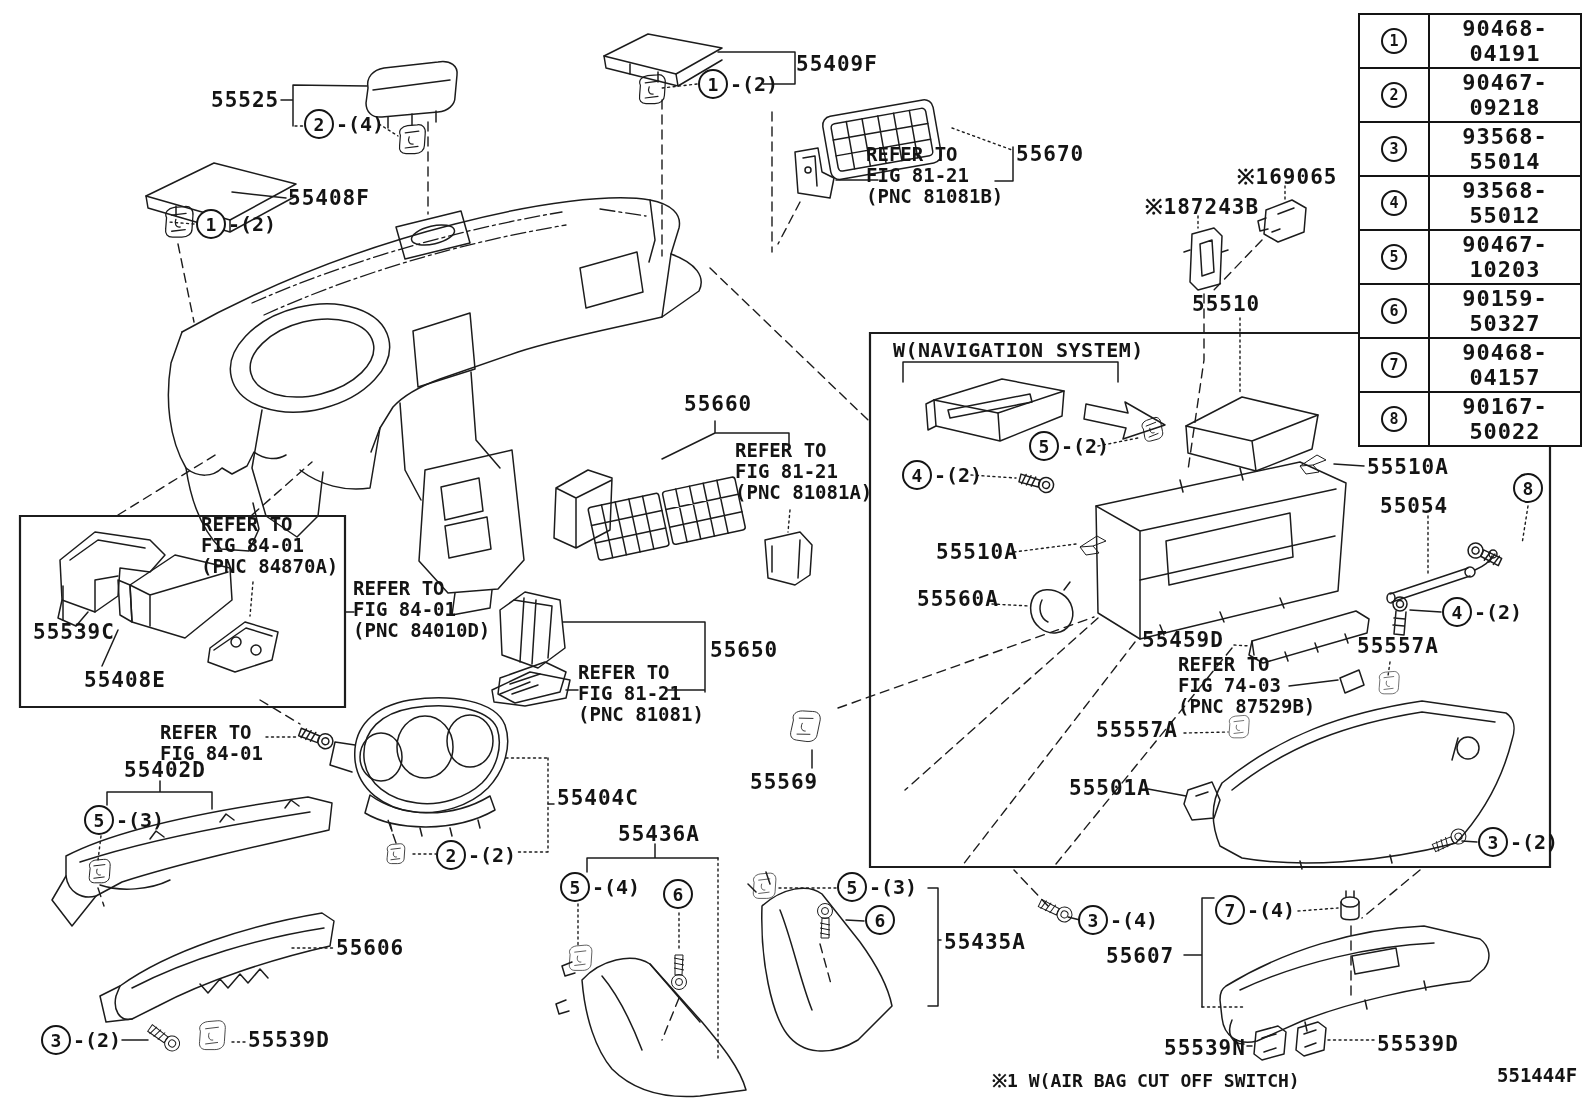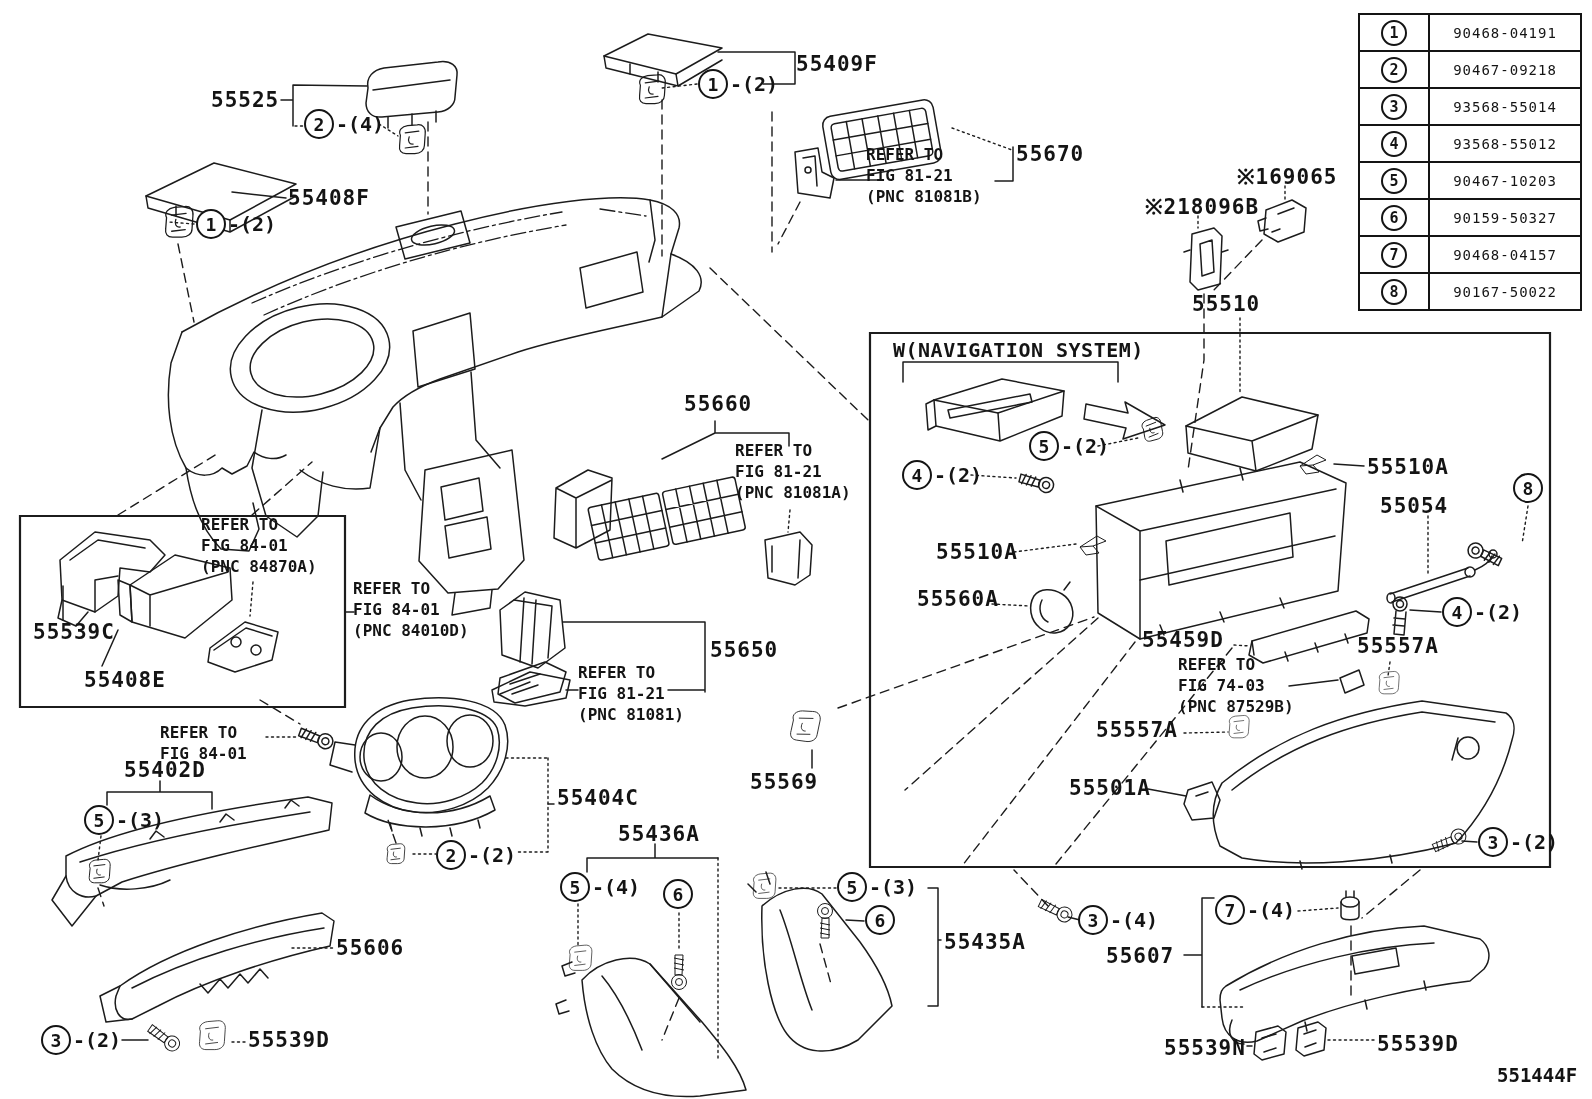--- a/index.html
+++ b/index.html
@@ -5,30 +5,30 @@
   html,body{margin:0;padding:0;background:#e8e8e8}
   #stage{position:relative;width:1592px;height:1099px;background:#ffffff;
          font-family:"DejaVu Sans Mono",monospace;overflow:hidden;color:#141414}
   svg.art{position:absolute;left:0;top:0;stroke:#1c1c1c;fill:none}
   svg.art .s{stroke-width:1.5;stroke-linecap:round;stroke-linejoin:round}
   svg.art .s2{stroke-width:2.2;stroke-linejoin:miter}
   svg.art .dot{stroke-dasharray:2 3.5;stroke-width:1.4}
   svg.art .dash{stroke-dasharray:9 6;stroke-width:1.4}
   svg.art .dashdot{stroke-dasharray:15 4 3 4;stroke-width:1.3}
   .plabel{position:absolute;font-weight:bold;font-size:21px;letter-spacing:1px;white-space:nowrap}
-  .note{position:absolute;font-weight:bold;font-size:16px;line-height:21px;white-space:nowrap}
+  .note{position:absolute;font-weight:bold;font-size:19px;line-height:21px;white-space:nowrap}
   .navtitle{position:absolute;font-weight:bold;font-size:20px;letter-spacing:.5px;white-space:nowrap}
   .callout{position:absolute;display:flex;align-items:center}
   .cnum{box-sizing:border-box;width:30px;height:30px;border:2px solid #141414;border-radius:50%;
         display:flex;align-items:center;justify-content:center;font-weight:bold;font-size:18px;background:#fff}
   .cqty{font-weight:bold;font-size:20px;margin-left:2px;white-space:nowrap}
   .ftable{position:absolute;left:1358px;top:13px;border-collapse:collapse}
   .ftable td{border:2px solid #141414;background:#fff}
   .fnum-cell{width:66px;height:33px;text-align:center;vertical-align:middle}
-  .fpart-cell{width:148px;text-align:center;font-weight:normal;font-size:14px;letter-spacing:1px}
+  .fpart-cell{width:148px;text-align:center;font-weight:bold;font-size:22px;letter-spacing:1px}
   .fcircle{display:inline-flex;box-sizing:border-box;width:26px;height:26px;border:2px solid #141414;
            border-radius:50%;align-items:center;justify-content:center;font-weight:bold;font-size:15px}
   .footnote{position:absolute;font-weight:bold;font-size:18px;white-space:nowrap}
   .figcode{position:absolute;font-weight:bold;font-size:19px;white-space:nowrap}
 </style>
 </head>
 <body>
 
 <div id="stage">
 
@@ -366,21 +366,21 @@
       <td class="fpart-cell">90167-50022</td>
         </tr>
   </tbody>
 </table>
 
 <div class="plabel" style="left:211px;top:88px">55525</div>
 <div class="plabel" style="left:288px;top:186px">55408F</div>
 <div class="plabel" style="left:796px;top:52px">55409F</div>
 <div class="plabel" style="left:1016px;top:142px">55670</div>
 <div class="plabel" style="left:1237px;top:162px">※169065</div>
-<div class="plabel" style="left:1145px;top:192px">※218096B</div>
+<div class="plabel" style="left:1145px;top:192px">※187243B</div>
 <div class="plabel" style="left:1192px;top:292px">55510</div>
 <div class="plabel" style="left:936px;top:540px">55510A</div>
 <div class="plabel" style="left:917px;top:587px">55560A</div>
 <div class="plabel" style="left:1367px;top:455px">55510A</div>
 <div class="plabel" style="left:1380px;top:494px">55054</div>
 <div class="plabel" style="left:1142px;top:628px">55459D</div>
 <div class="plabel" style="left:1357px;top:634px">55557A</div>
 <div class="plabel" style="left:1096px;top:718px">55557A</div>
 <div class="plabel" style="left:1069px;top:776px">55501A</div>
 <div class="plabel" style="left:684px;top:392px">55660</div>
@@ -496,15 +496,16 @@
     </div>
 <div class="callout" style="left:1078px;top:905px">
   <span class="cnum">3</span>
       <span class="cqty">-(4)</span>
     </div>
 <div class="callout" style="left:1215px;top:895px">
   <span class="cnum">7</span>
       <span class="cqty">-(4)</span>
     </div>
 
+<div class="footnote" style="left:992px;top:1068px">※1 W(AIR BAG CUT OFF SWITCH)</div>
 <div class="figcode" style="left:1497px;top:1064px">551444F</div>
 
 </div>
 
 </body></html>

